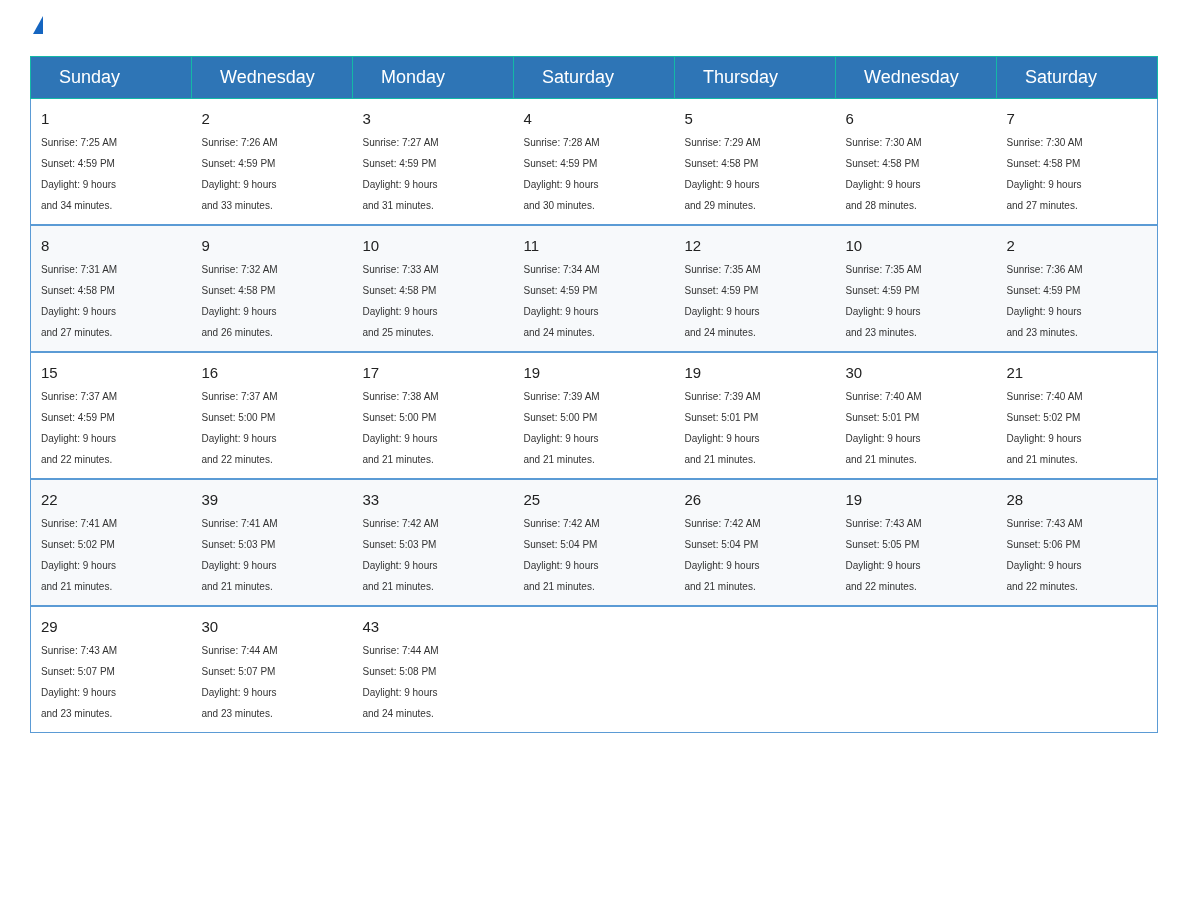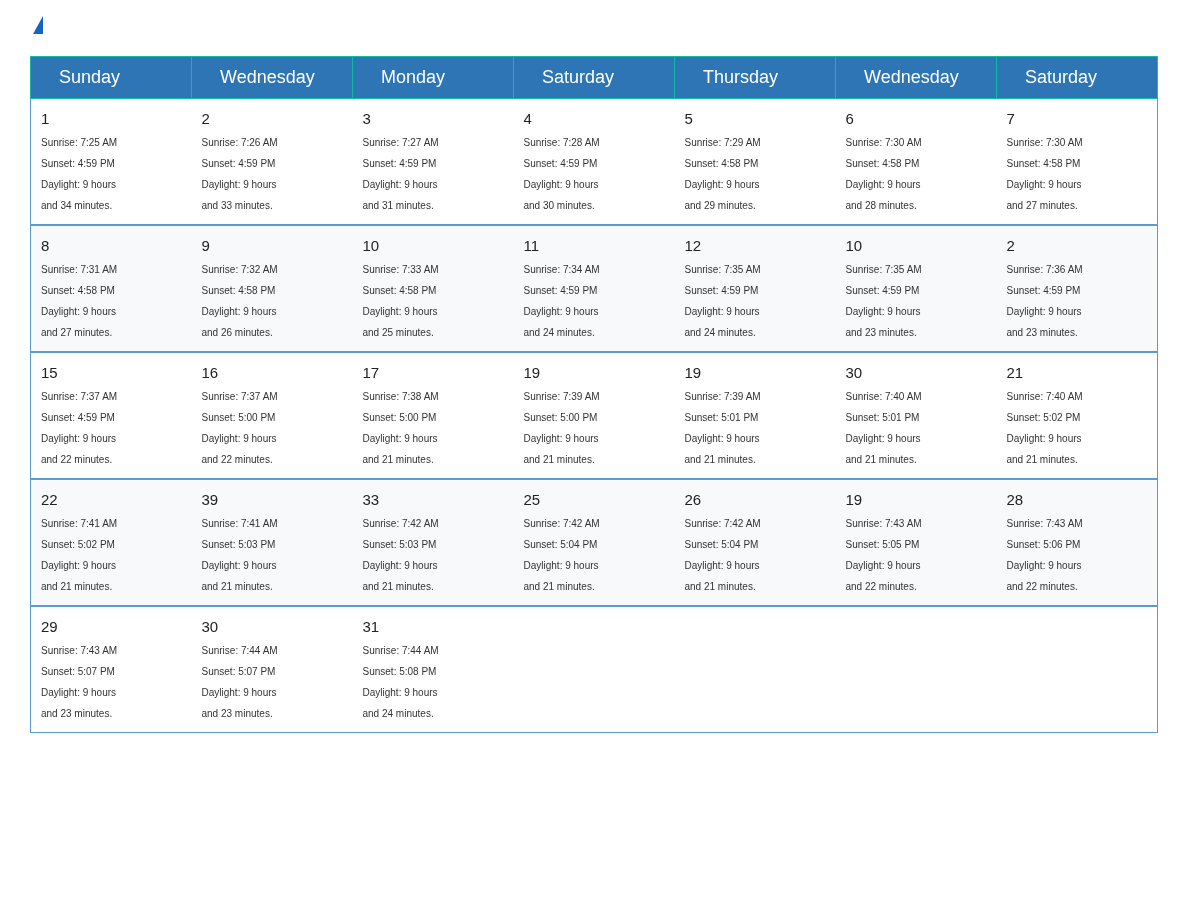--- a/index.html
+++ b/index.html
@@ -282,21 +282,21 @@
       <tr class="week-row">
         <td>
         <span class="day-number">29</span>
         <span class="day-info">Sunrise: 7:43 AM<br>Sunset: 5:07 PM<br>Daylight: 9 hours<br>and 23 minutes.</span>
       </td>
         <td>
         <span class="day-number">30</span>
         <span class="day-info">Sunrise: 7:44 AM<br>Sunset: 5:07 PM<br>Daylight: 9 hours<br>and 23 minutes.</span>
       </td>
         <td>
-        <span class="day-number">31</span>
+        <span class="day-number">43</span>
         <span class="day-info">Sunrise: 7:44 AM<br>Sunset: 5:08 PM<br>Daylight: 9 hours<br>and 24 minutes.</span>
       </td>
         <td class="empty-cell">&nbsp;</td>
         <td class="empty-cell">&nbsp;</td>
         <td class="empty-cell">&nbsp;</td>
         <td class="empty-cell">&nbsp;</td>
       </tr>
     </tbody>
 </table>
 

